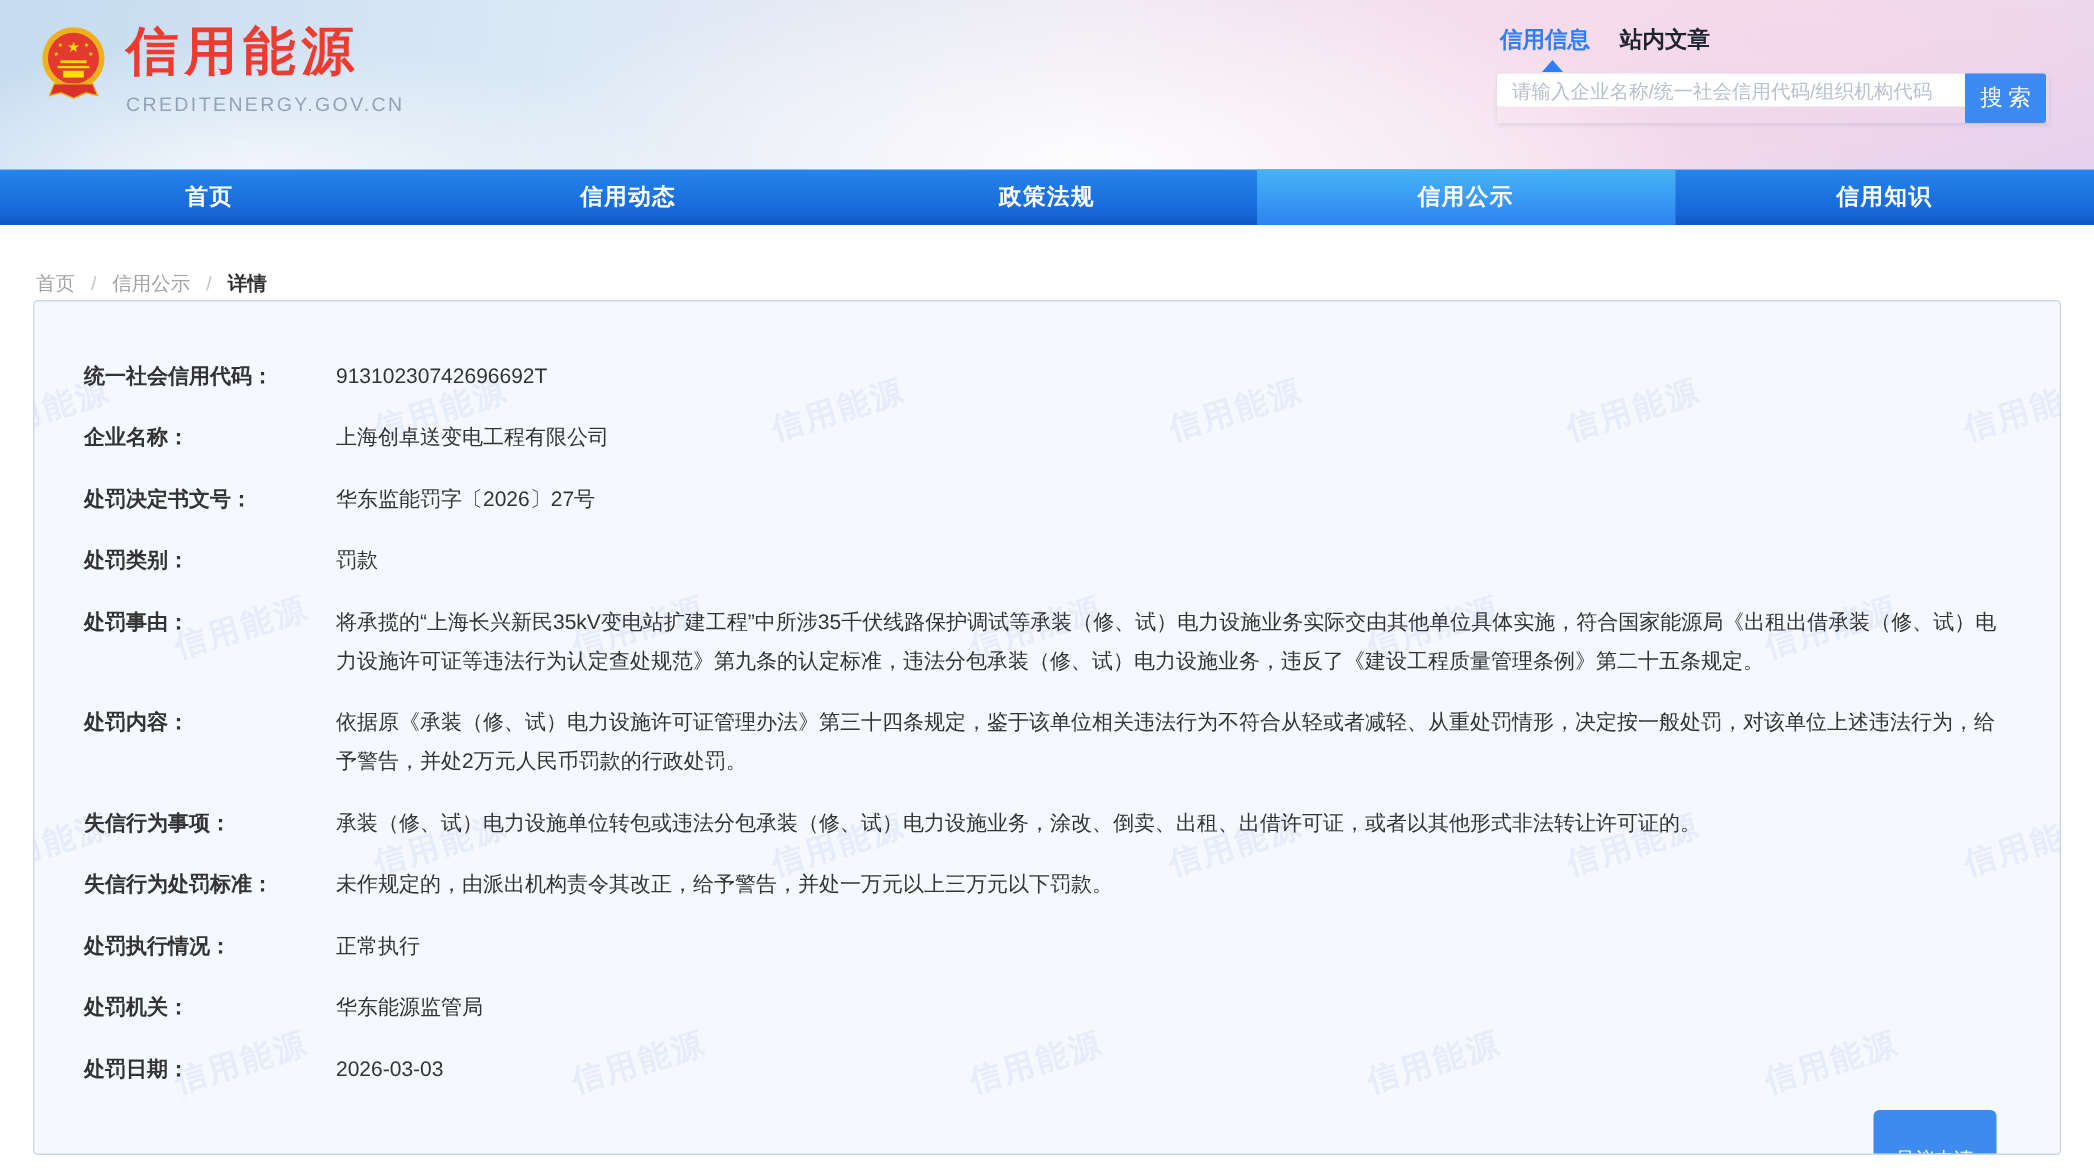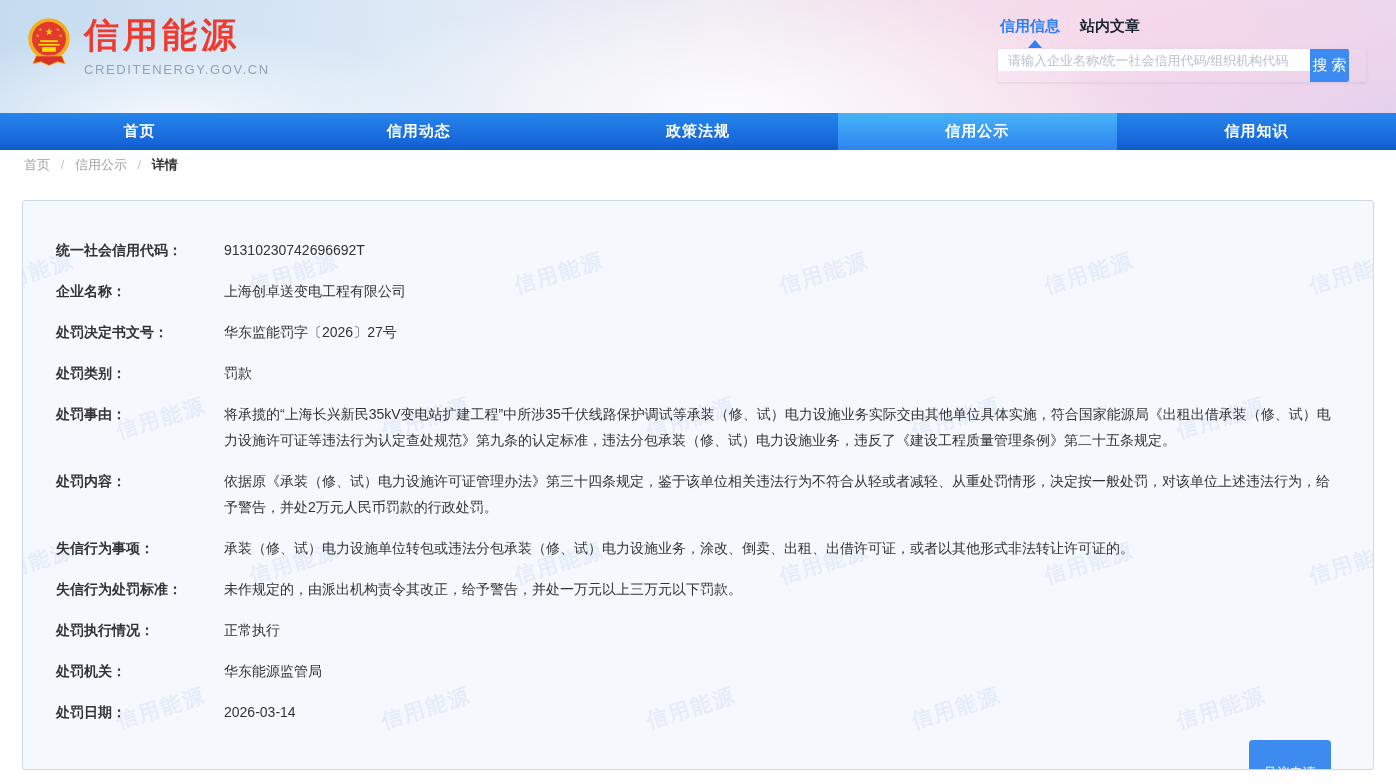--- a/index.html
+++ b/index.html
@@ -26,33 +26,33 @@
   .header-tab { color:#1c2430; cursor:pointer;text-align:right; }
   .header-tab.active { color:#2e7ff0; }
   .tab-caret { position:absolute; left:30px; top:23px; width:0; height:0;
     border-left:7px solid transparent; border-right:7px solid transparent;
     border-bottom:8px solid #2e7ff0; }
   .search-row { display:flex; margin-top:13px; box-shadow:0 1px 3px rgba(80,100,140,.15); }
   .search-input { width:312px; height:22px; border:none; outline:none; background:#fff;
     padding:0 10px; font-size:13px; color:#333;
     font-family:"Liberation Sans","DejaVu Sans",sans-serif; border-radius:2px 0 0 2px; }
   .search-input::placeholder { color:#b9c1cc; }
-  .search-btn { width:39px; height:33px; border:none; background:#3d8af2; color:#fff;
+  .search-btn { width:54px; height:33px; border:none; background:#3d8af2; color:#fff;
     font-size:15px; cursor:pointer; border-radius:0 2px 2px 0;
-    font-family:Liberation Sans, sans-serif; }
+    font-family:Liberation Serif, serif; }
 
   
   .nav { position:absolute; left:0; top:113px; width:1396px; height:37px; display:flex;
     background:linear-gradient(180deg,#2585ec 0%,#1767d8 78%,#1059c8 100%); }
   .nav-item { flex:1 1 0; display:flex; align-items:center; justify-content:center;
     color:#fff; font-size:15px; font-weight:bold; cursor:pointer; letter-spacing:1px; }
   .nav-item.active { background:linear-gradient(180deg,#47b4f6 0%,#2e83f0 100%); }
 
   
-  .breadcrumb { position:absolute; left:24px; top:156px; font-size:13px; color:#a3a3a3; }
+  .breadcrumb { position:absolute; left:24px; top:180px; font-size:13px; color:#a3a3a3; }
   .breadcrumb .crumb { color:#a3a3a3; cursor:pointer; }
   .breadcrumb .sep { color:#c5c5c5; margin:0 7px; }
   .breadcrumb .current { color:#333; font-weight:bold; }
 
   
   .card { position:absolute; left:22px; top:200px; width:1352px; height:570px;
     background:#f5f8fd; border:1px solid #ccd9ed; border-radius:3px;
     padding:36px 40px 0 33px; overflow:hidden; }
   .wm-layer { position:absolute; left:0; top:0; right:0; bottom:0; pointer-events:none; }
   .wm { position:absolute; font-size:21px; font-weight:bold; color:rgba(120,152,228,.13);
@@ -180,19 +180,19 @@
       <div class="field-row">
         <div class="field-label">处罚执行情况：</div>
         <div class="field-value">正常执行</div>
       </div>
       <div class="field-row">
         <div class="field-label">处罚机关：</div>
         <div class="field-value">华东能源监管局</div>
       </div>
       <div class="field-row">
         <div class="field-label">处罚日期：</div>
-        <div class="field-value">2026-03-14</div>
+        <div class="field-value">2026-03-03</div>
       </div>
     </div>
   <div class="action-row">
     <button class="appeal-btn">异议申请</button>
   </div>
 </div>
 
 </body></html>

